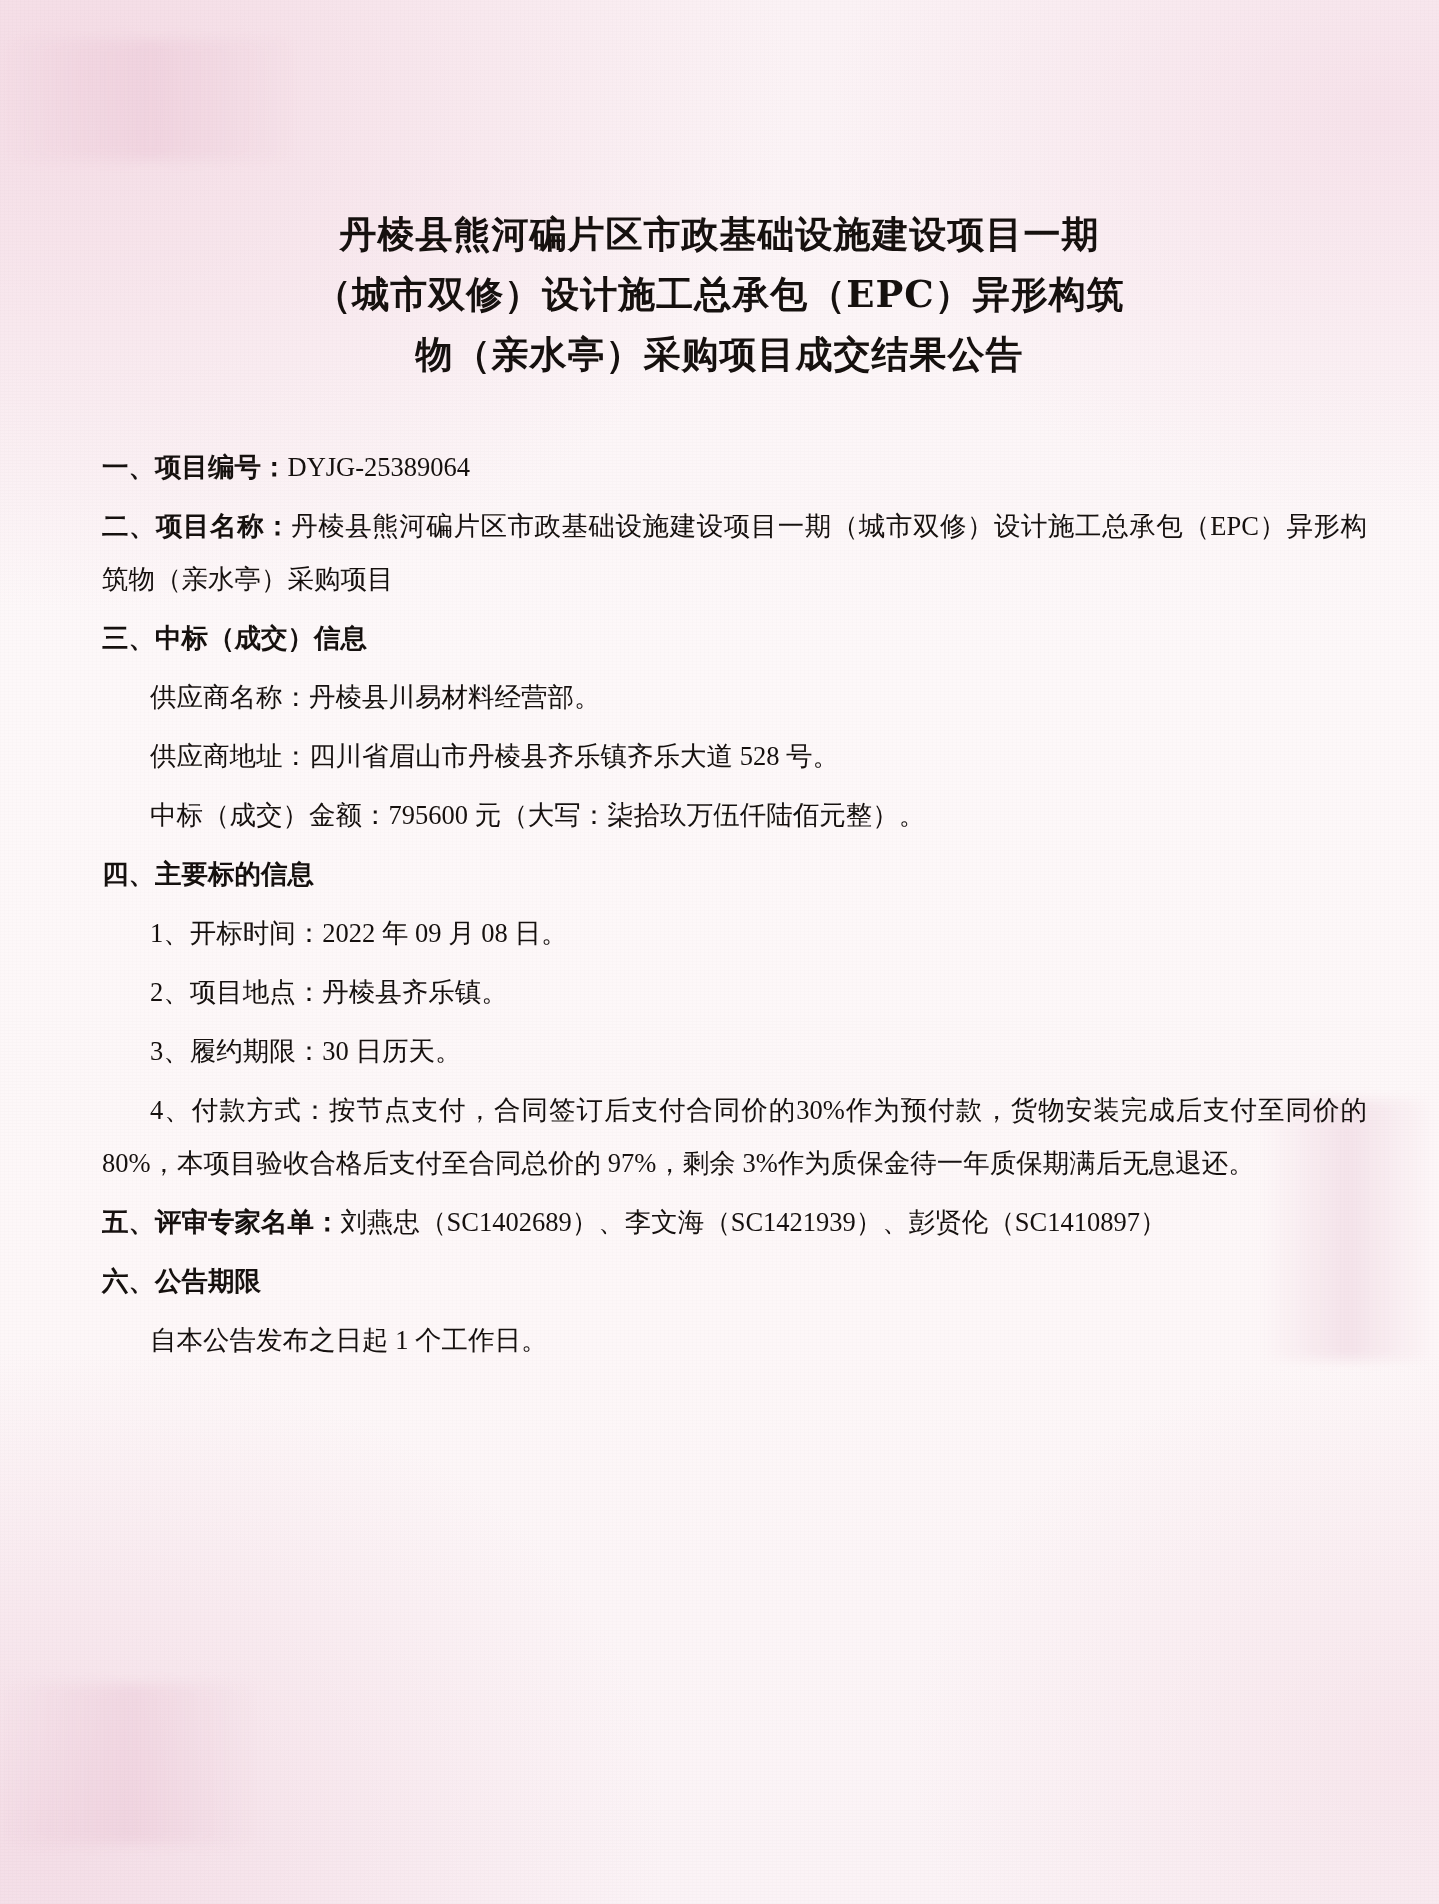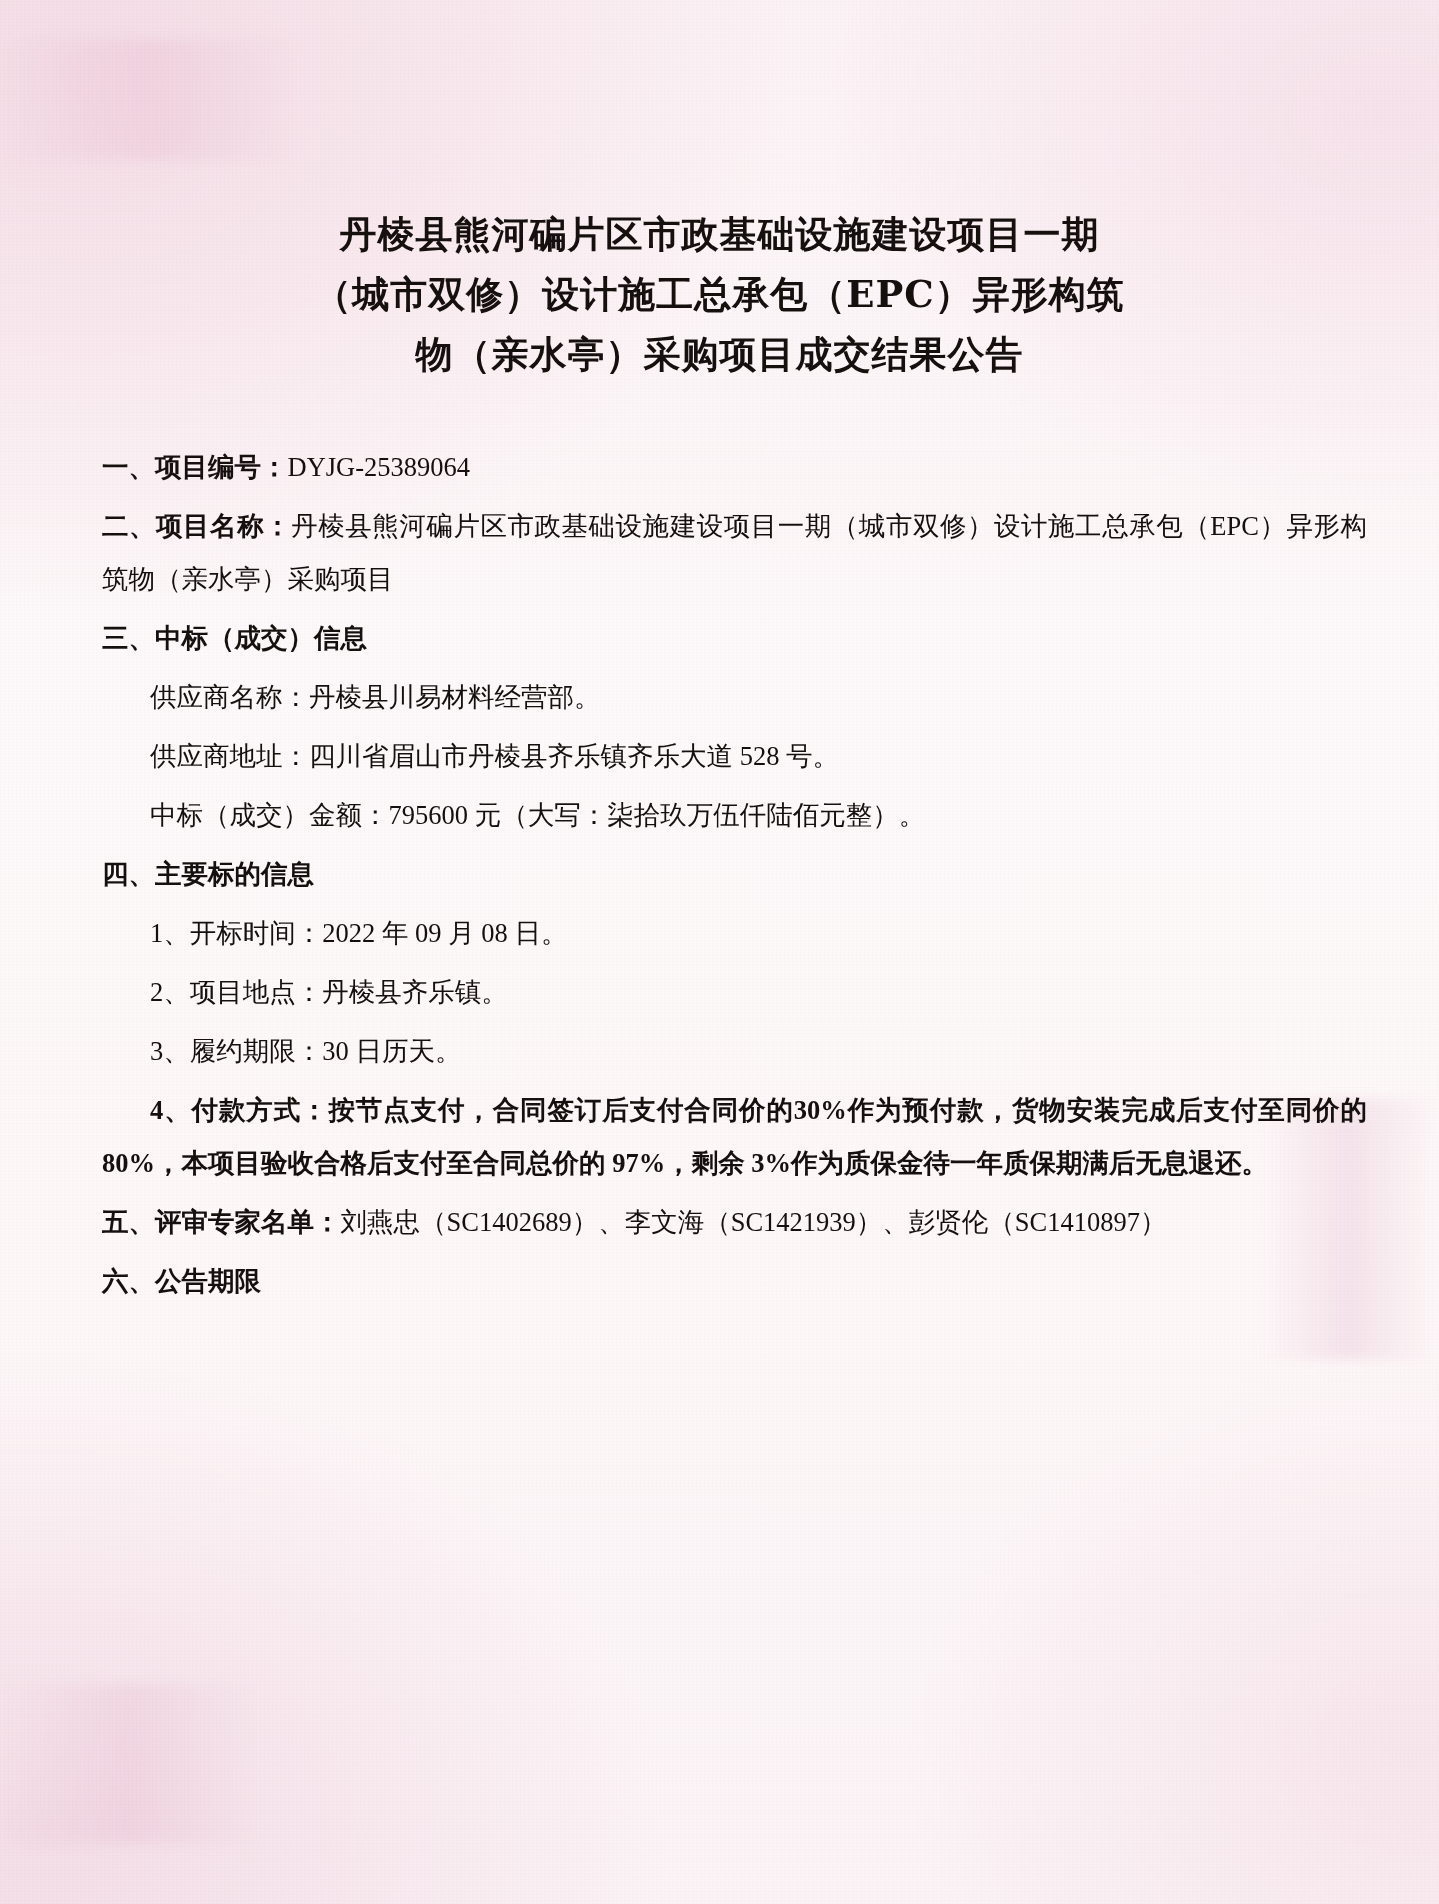--- a/index.html
+++ b/index.html
@@ -63,21 +63,20 @@
     padding-left: 30px;
     font-weight: bold;
   }
   .lvl1 .value { font-weight: normal; }
   .lvl2 {
     padding-left: 78px;
   }
   .hang {
     padding-left: 30px;
     text-indent: 48px;
-    font-weight: bold;
   }
   .num-latin {
     font-family: "Liberation Serif", serif;
   }
   
   .noise {
     position: absolute;
     inset: 0;
     pointer-events: none;
     opacity: 0.035;
@@ -127,17 +126,18 @@
     <p class="lvl2">3、履约期限：30 日历天。</p>
     <p class="hang">4、付款方式：按节点支付，合同签订后支付合同价的30%作为预付款，货物安装完成后支付至同价的 80%，本项目验收合格后支付至合同总价的 97%，剩余 3%作为质保金待一年质保期满后无息退还。</p>
 
     <p class="lvl1">
       <span>五、评审专家名单：</span><span class="value">刘燕忠（SC1402689）、李文海（SC1421939）、彭贤伦（SC1410897）</span>
     </p>
 
     <p class="lvl1">
       <span>六、公告期限</span>
     </p>
+    <p class="lvl2">自本公告发布之日起 1 个工作日。</p>
 
   </div>
 </div>
 
 <div class="noise"></div>
 
 </body></html>

